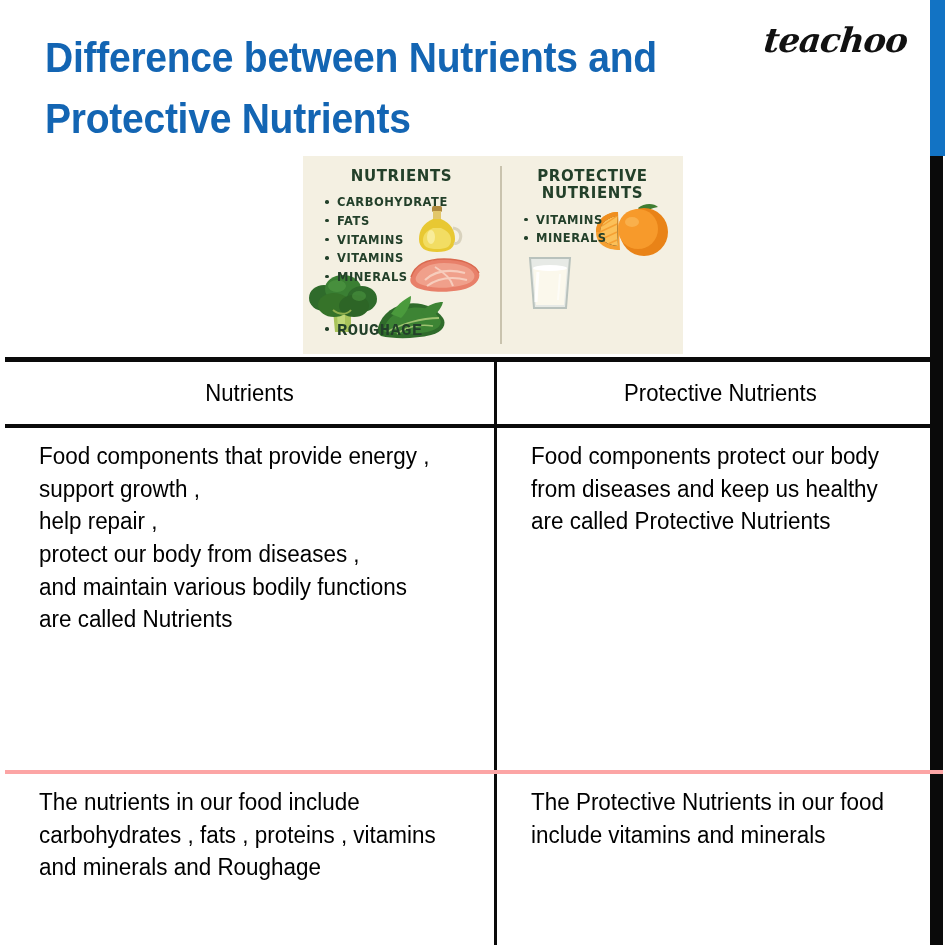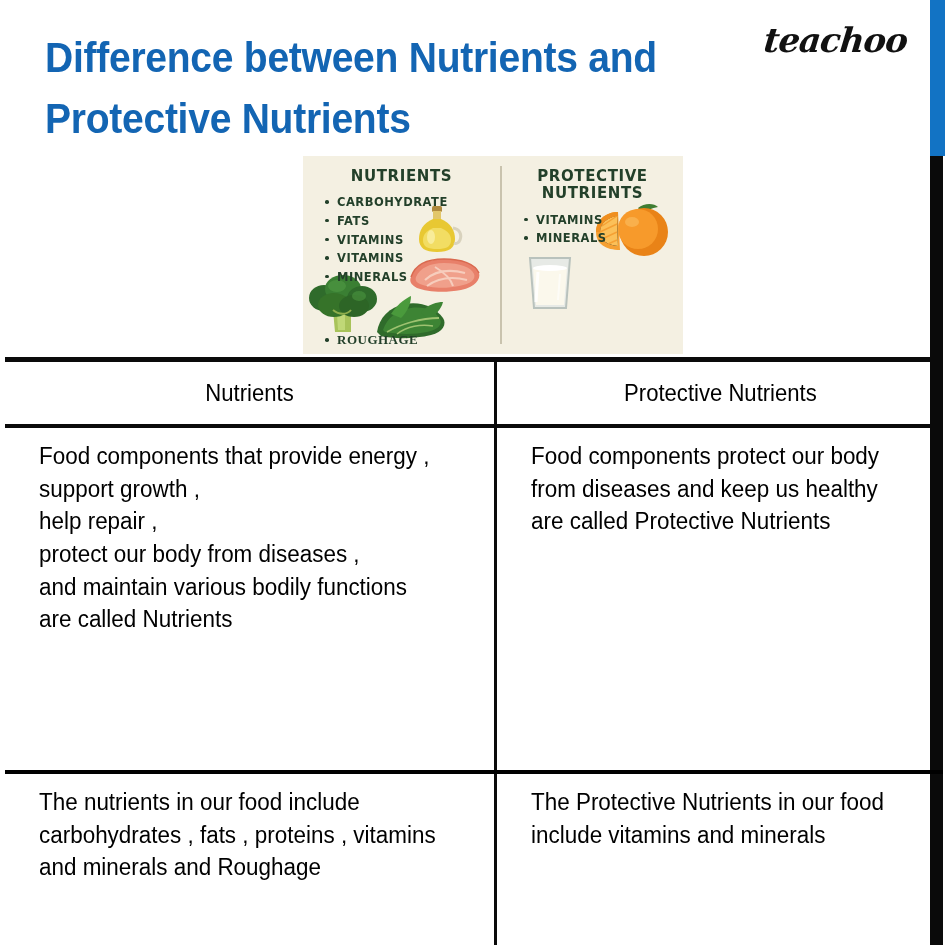--- a/index.html
+++ b/index.html
@@ -120,24 +120,24 @@
     left: 0;
     top: 7px;
     width: 3.5px;
     height: 3.5px;
     border-radius: 50%;
     background: #23402a;
   }
   #roughage-item {
     position: absolute;
     left: 22px;
-    bottom: 6px;
-    font-family: Liberation Serif, serif;
-    font-weight: bold;
-    font-size: 13px;
+    bottom: 14px;
+    font-family: Liberation Mono, monospace;
+    font-weight: bold;
+    font-size: 17px;
     color: #23402a;
     letter-spacing: 0.5px;
     padding-left: 12px;
     z-index: 4;
   }
   #roughage-item::before {
     content: "";
     position: absolute;
     left: 0;
     top: 6px;
@@ -176,21 +176,21 @@
     border-top: 5px solid #0a0a0a;
     border-bottom: 4px solid #0a0a0a;
     height: 62px;
     text-align: center;
     vertical-align: middle;
     font-weight: normal;
     font-size: 24px;
     transform: scaleX(0.92);
   }
   #compare-table tbody td {
-    border-bottom: 4px solid #000000;
+    border-bottom: 4px solid #fca5a5;
     font-size: 23.5px;
     line-height: 1.39;
     padding: 12px 16px 14px 34px;
   }
   #compare-table tbody td .cell-text {
     display: block;
     white-space: pre-line;
     transform: scaleX(0.955);
     transform-origin: left top;
   }

